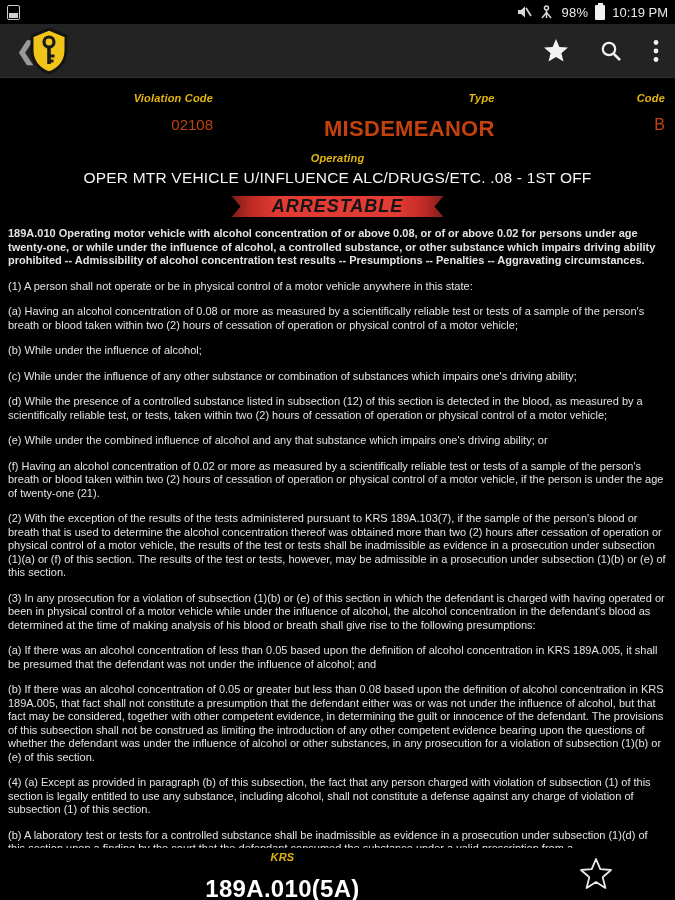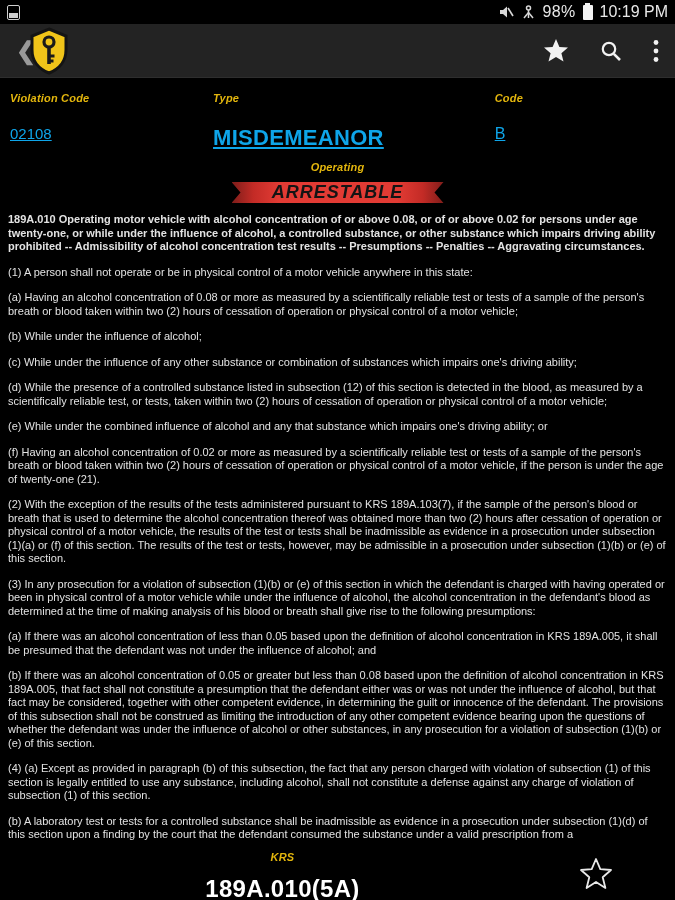--- a/index.html
+++ b/index.html
@@ -7,45 +7,45 @@
   .screen {
     position:relative; width:675px; height:900px; overflow:hidden;
     background:#000; font-family:"Liberation Sans", sans-serif;
   }
   
   .status-bar {
     position:absolute; top:0; left:0; right:0; height:24px;
     display:flex; align-items:center; justify-content:space-between;
     padding:0 7px; background:#000;
   }
-  .sb-right { display:flex; align-items:center; gap:7px; color:#e8e8e8; font-size:16px; }
+  .sb-right { display:flex; align-items:center; gap:7px; color:#e8e8e8; font-size:13px; }
   .sb-right .pct { letter-spacing:.3px; }
   .battery { width:10px; height:15px; background:#f2f2f2; border-radius:1px; position:relative; }
   .battery:before { content:""; position:absolute; top:-2px; left:2.5px; width:5px; height:2px; background:#f2f2f2; }
   .notif-sq { width:13px; height:15px; border:1.5px solid #cfcfcf; border-radius:2px; position:relative; }
   .notif-sq:after { content:""; position:absolute; left:1px; right:1px; bottom:1px; height:5px; background:#cfcfcf; }
   
   .app-bar {
     position:absolute; top:24px; left:0; right:0; height:54px;
     background:#232323; border-bottom:1px solid #2e2e2e;
     display:flex; align-items:center; padding:0 16px;
   }
   .back-chevron { color:#9a9a9a; font-size:24px; line-height:1; margin-right:-8px; font-weight:bold; }
   .logo { position:relative; z-index:2; display:block; }
   .ab-actions { margin-left:auto; display:flex; align-items:center; gap:30px; }
   .icon-btn { display:flex; align-items:center; justify-content:center; }
   
   .content { position:absolute; top:79px; left:0; right:0; bottom:0; overflow:hidden; }
   .fields-row { display:flex; padding:13px 10px 0; }
-  .field { text-align:left; }
+  .field { text-align:right; }
   .f1 { width:31%; } .f2 { width:43%; } .f3 { width:26%; }
   .field-label, .n-label, .footer-label {
     color:#e3b60d; font-size:11px; font-style:italic; font-weight:bold; letter-spacing:.2px;
   }
-  .field-value { color:#0ea5e9; margin-top:21px; font-size:15px;text-decoration:underline; }
+  .field-value { color:#c2410c; margin-top:12px; font-size:15px; }
   .f2 .field-value { font-size:22px; font-weight:600; letter-spacing:.3px; }
   .f3 .field-value { font-size:16px; }
   .narrative { text-align:center; margin-top:10px; }
   .n-value { color:#f5f5f5; font-size:15.5px; margin-top:5px; letter-spacing:.2px; }
   
   .ribbon {
     margin:9px auto 0; width:212px; height:21px;
     display:flex; align-items:center; justify-content:center;
     clip-path: polygon(0 0, 100% 0, calc(100% - 9px) 50%, 100% 100%, 0 100%, 9px 50%);
     background: linear-gradient(90deg, #7e1d1a 0%, #c32b26 10%, #e23b34 22%, #e23b34 78%, #c32b26 90%, #7e1d1a 100%);
@@ -130,20 +130,21 @@
         <div class="field-value">MISDEMEANOR</div>
       </div>
       <div class="field f3">
         <div class="field-label">Code</div>
         <div class="field-value">B</div>
       </div>
     </div>
 
     <div class="narrative">
       <div class="n-label">Operating</div>
+      <div class="n-value">OPER MTR VEHICLE U/INFLUENCE ALC/DRUGS/ETC. .08 - 1ST OFF</div>
     </div>
 
     <div class="ribbon">
       <span>ARRESTABLE</span>
     </div>
 
     <div class="body-text">
       <p class="lead">189A.010 Operating motor vehicle with alcohol concentration of or above 0.08, or of or above 0.02 for persons under age twenty-one, or while under the influence of alcohol, a controlled substance, or other substance which impairs driving ability prohibited -- Admissibility of alcohol concentration test results -- Presumptions -- Penalties -- Aggravating circumstances.</p>
       <p>(1) A person shall not operate or be in physical control of a motor vehicle anywhere in this state:</p>
       <p>(a) Having an alcohol concentration of 0.08 or more as measured by a scientifically reliable test or tests of a sample of the person's breath or blood taken within two (2) hours of cessation of operation or physical control of a motor vehicle;</p>

